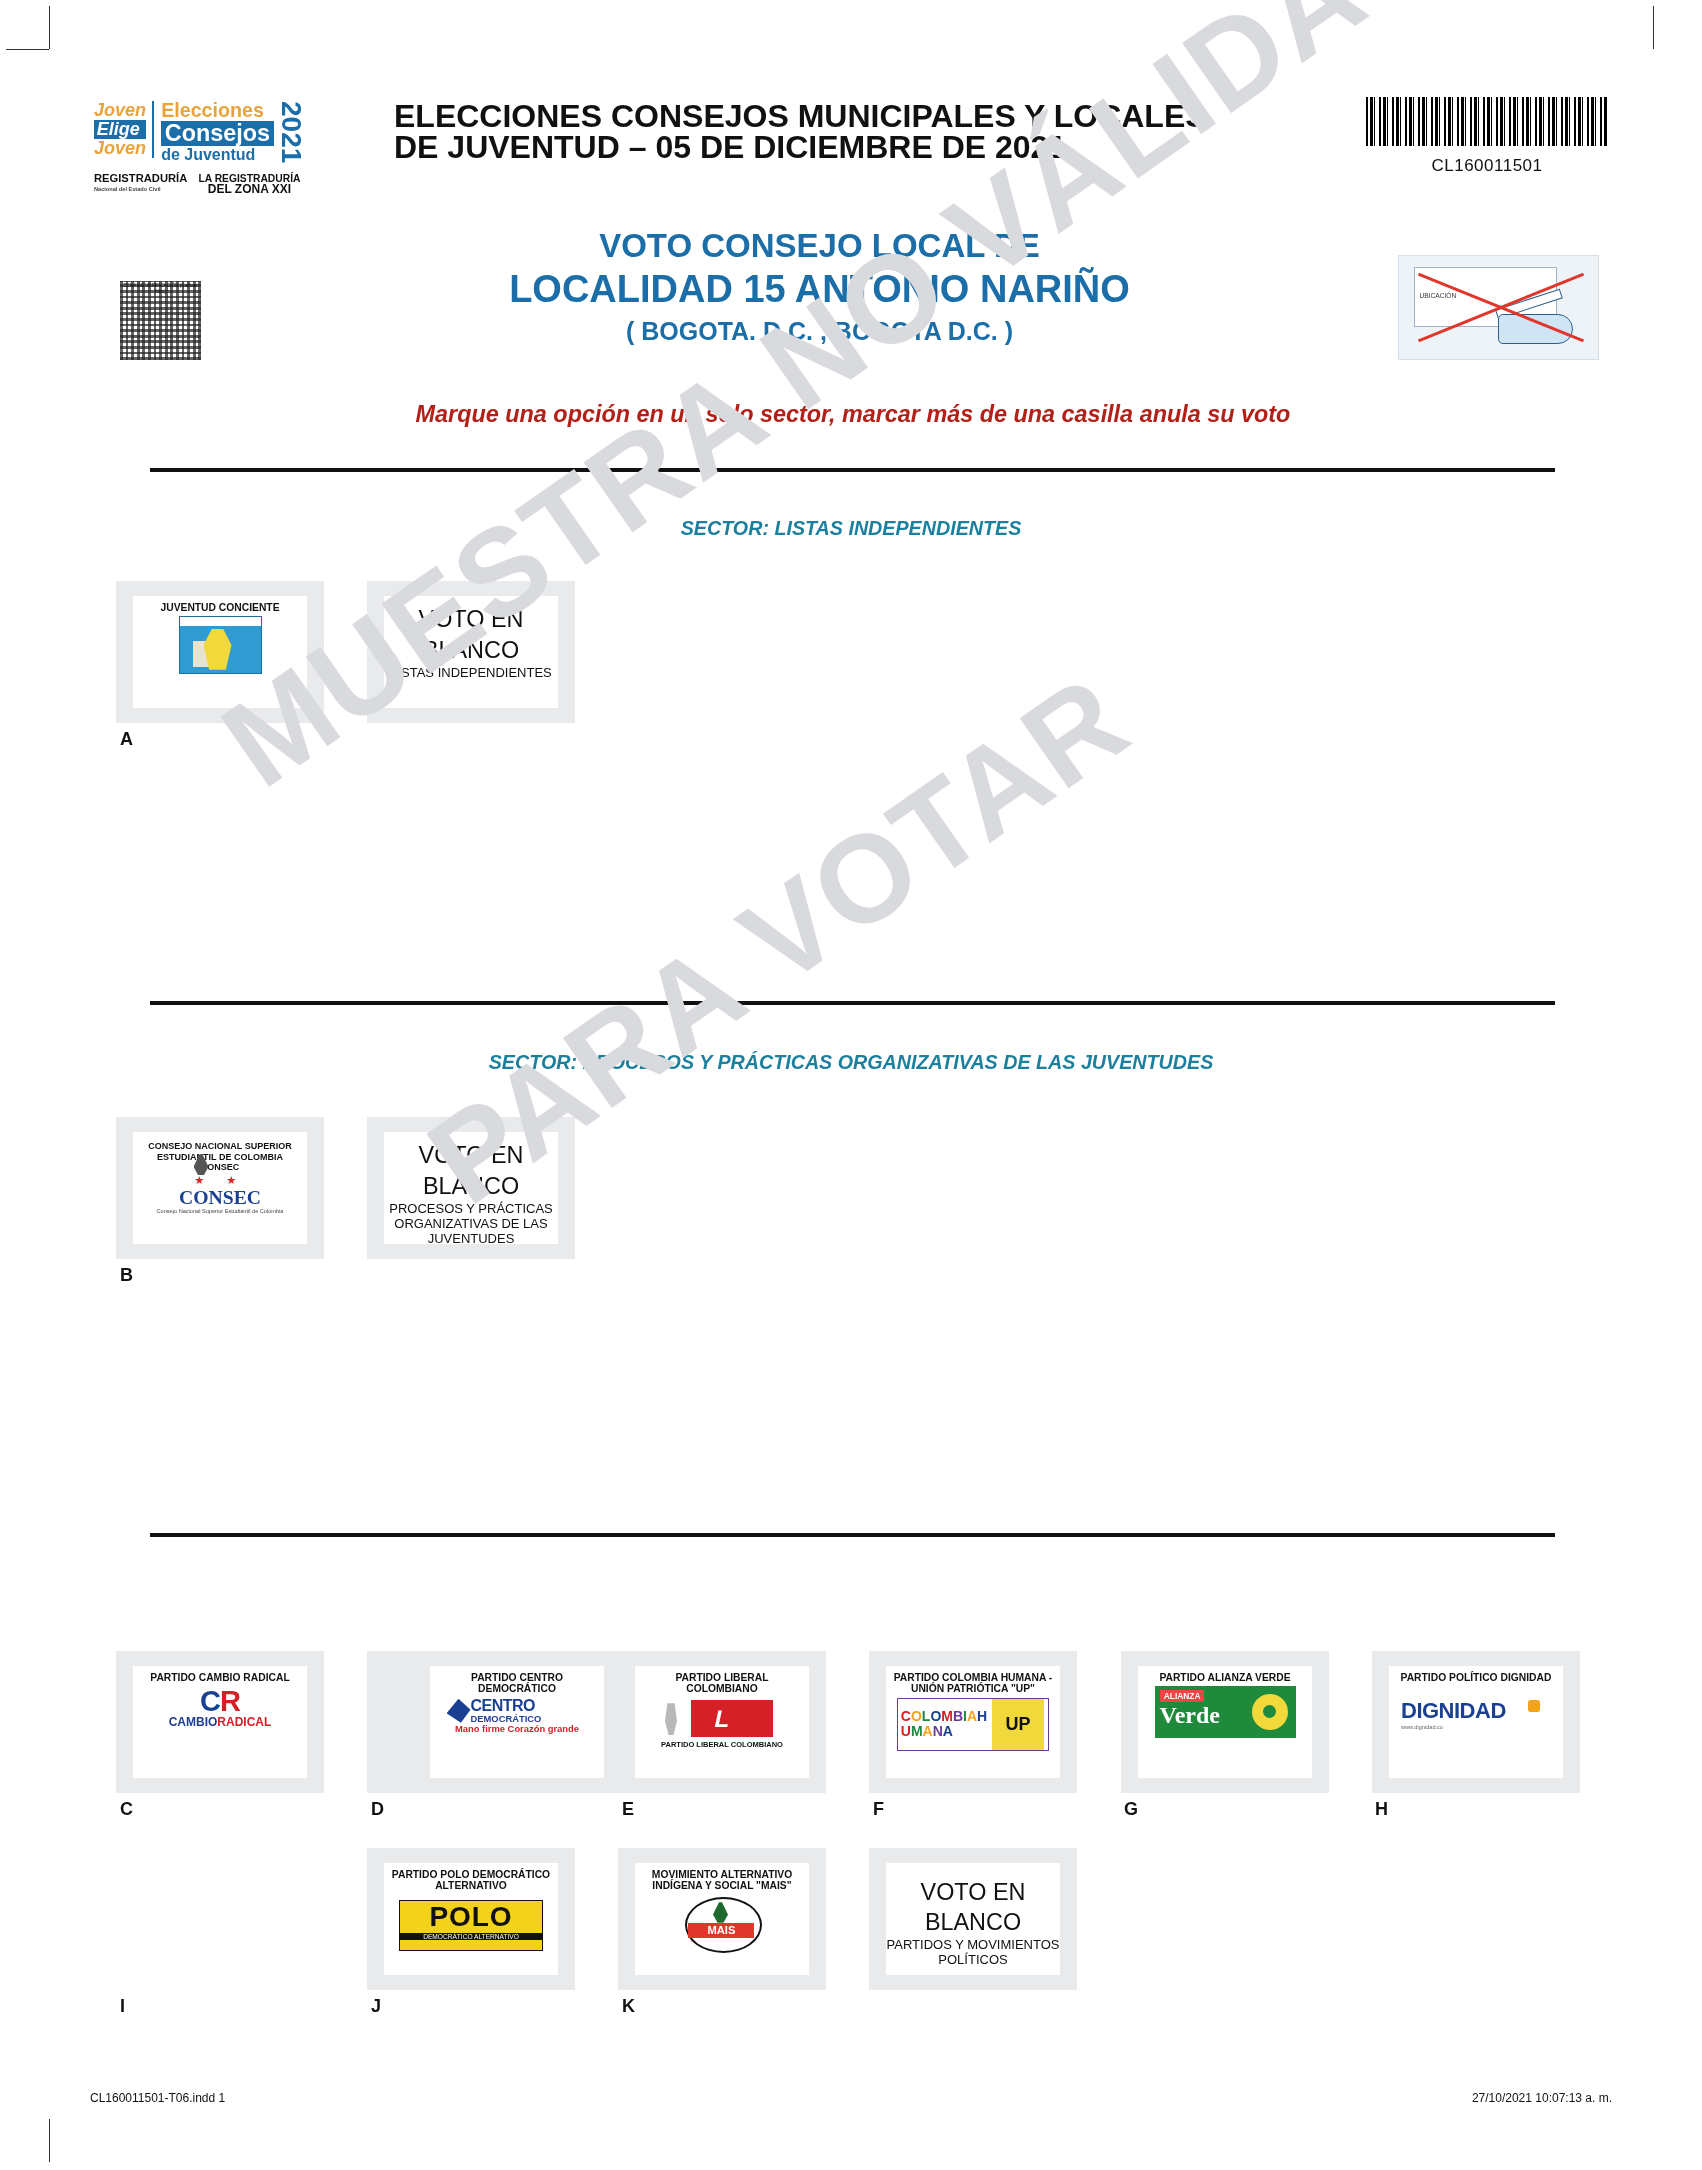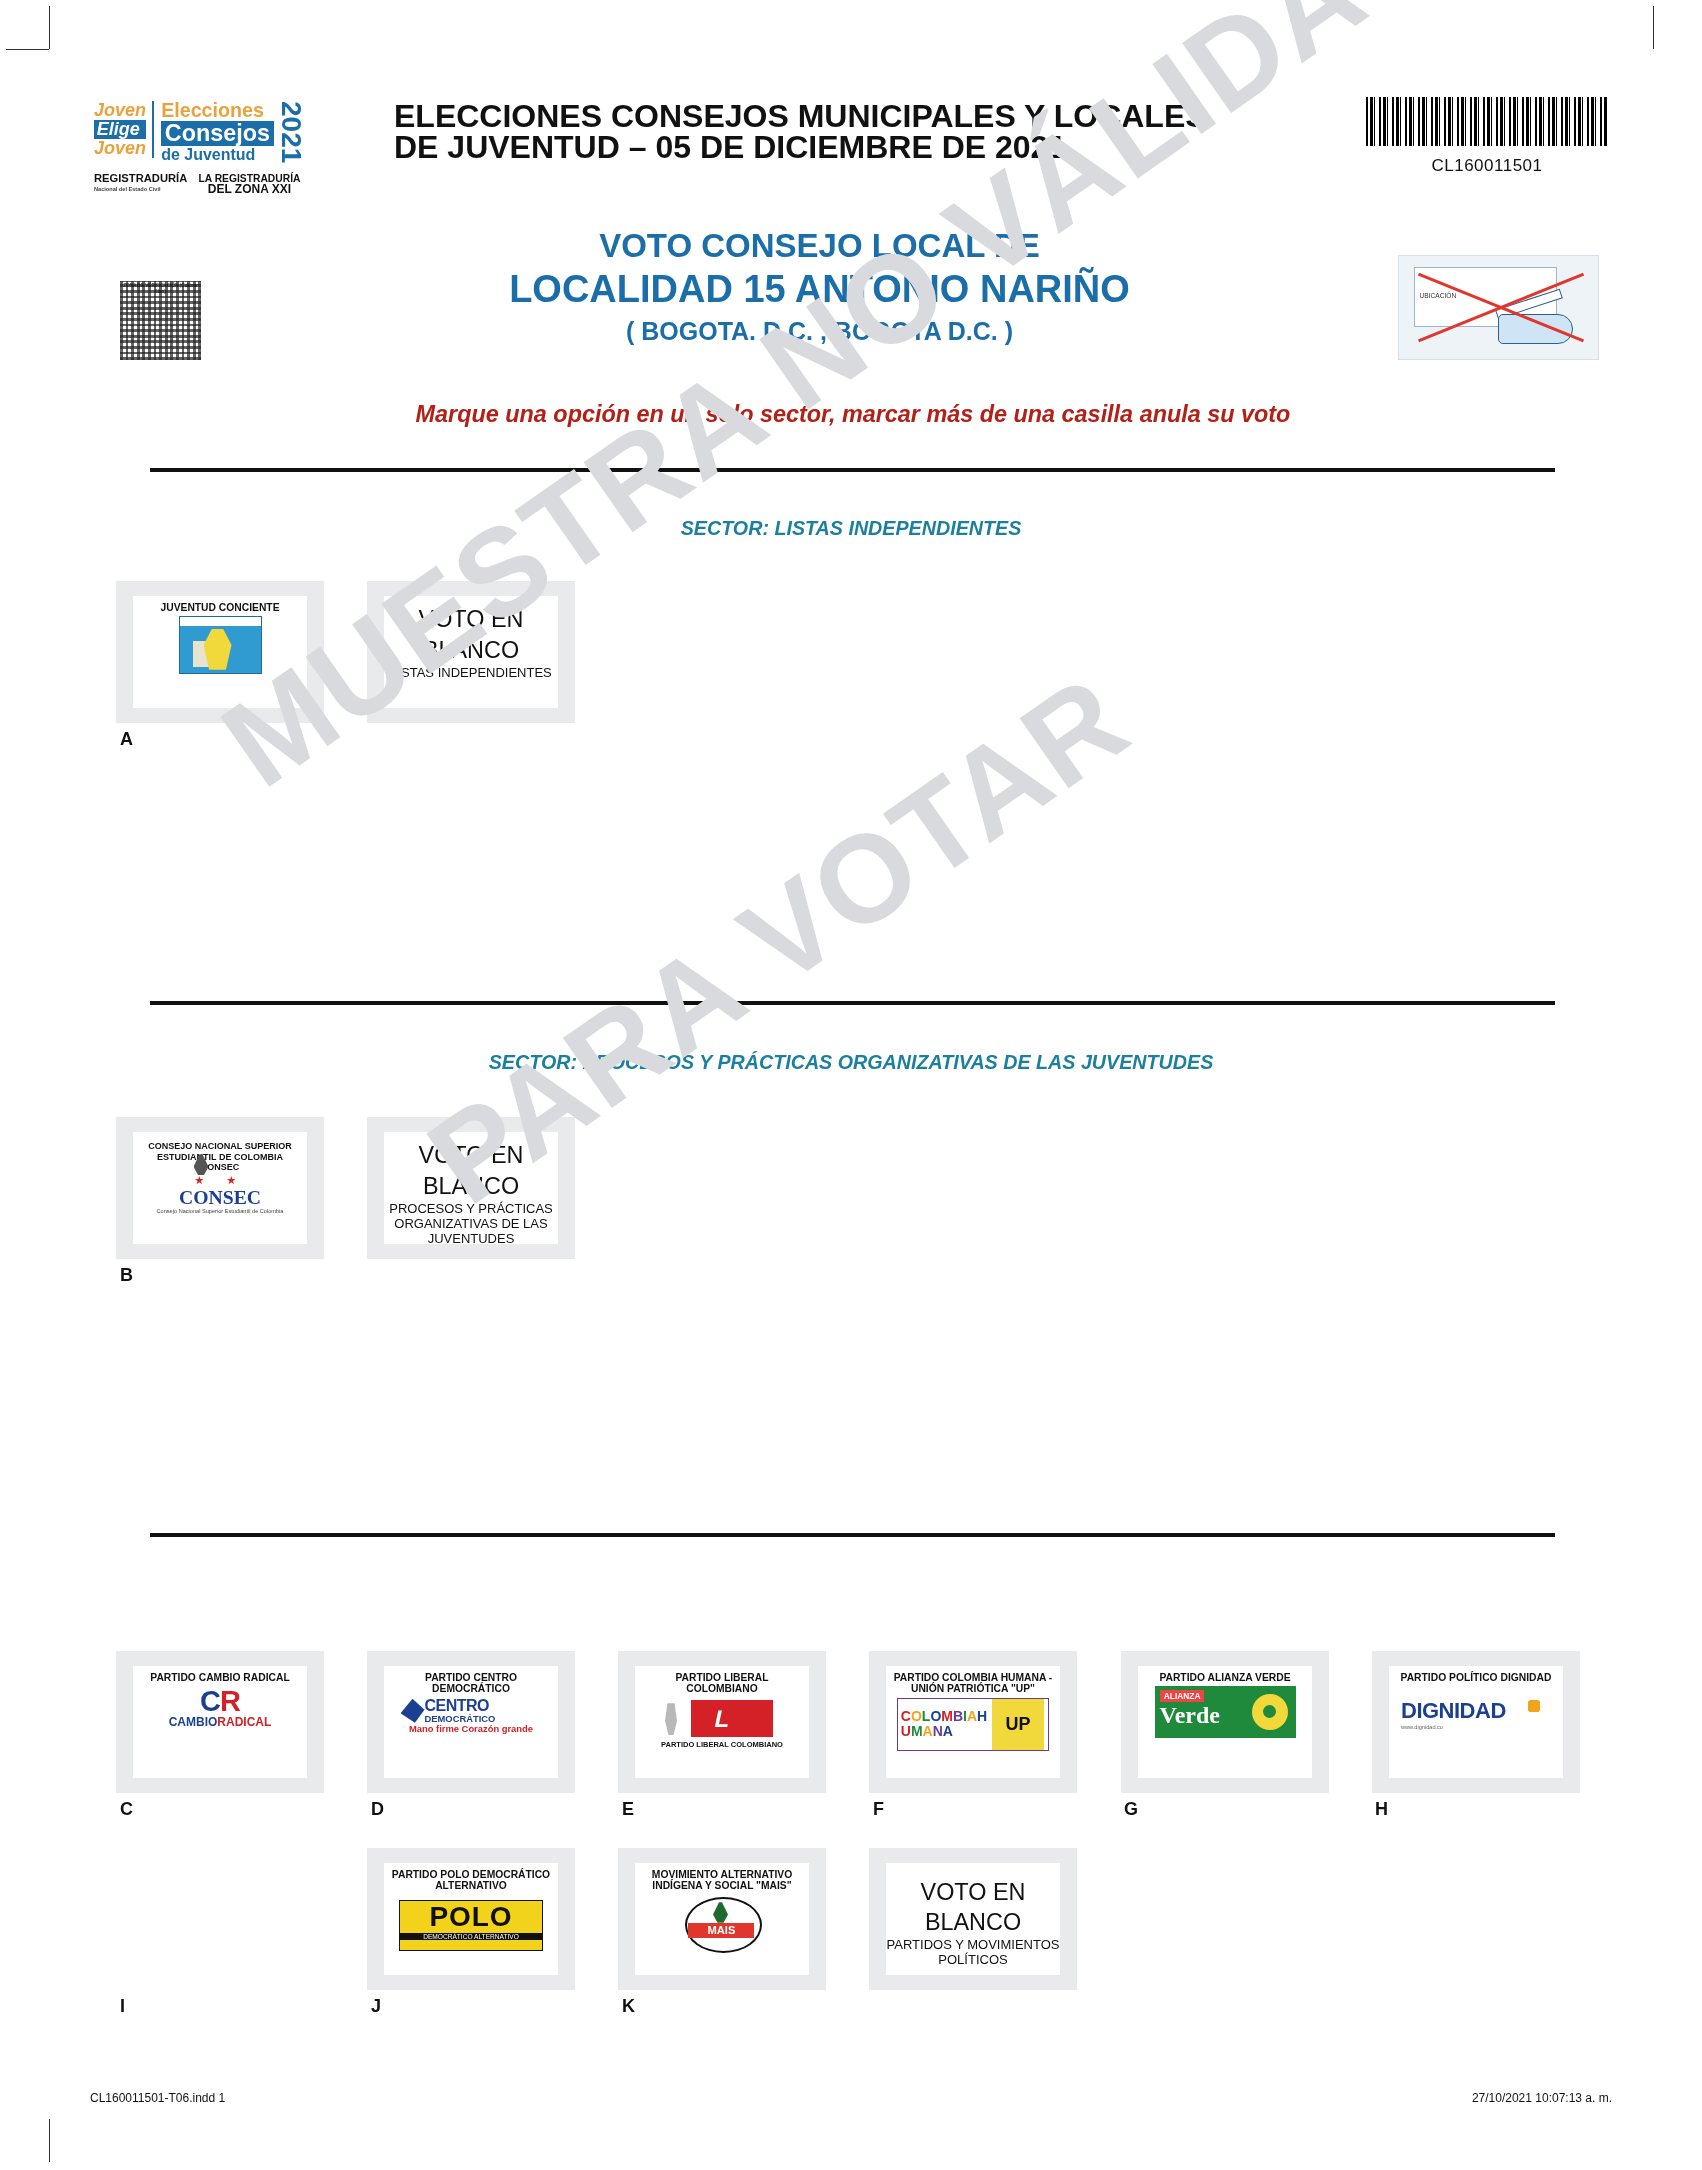--- a/index.html
+++ b/index.html
@@ -452,21 +452,21 @@
       <div class="inner">
         <div class="cap">PARTIDO CAMBIO RADICAL</div>
         <div class="art art-cr">
           <div class="big"><span class="blue">C</span><span>R</span></div>
           <div class="bot"><span>CAMBIO</span><span class="red">RADICAL</span></div>
         </div>
       </div>
     </div>
     <div class="card-letter" style="left:120px;top:1799px;">C</div>
 
-    <div class="card" style="left:367px;top:1651px;">
+    <div class="card" style="left:367px;top:1651px;padding-left:46px;">
       <div class="inner">
         <div class="cap">PARTIDO CENTRO DEMOCRÁTICO</div>
         <div class="art art-cd">
           <div class="row">
             <div class="bird"></div>
             <div>
               <div class="t1">CENTRO</div>
               <div class="t2">DEMOCRÁTICO</div>
             </div>
           </div>

